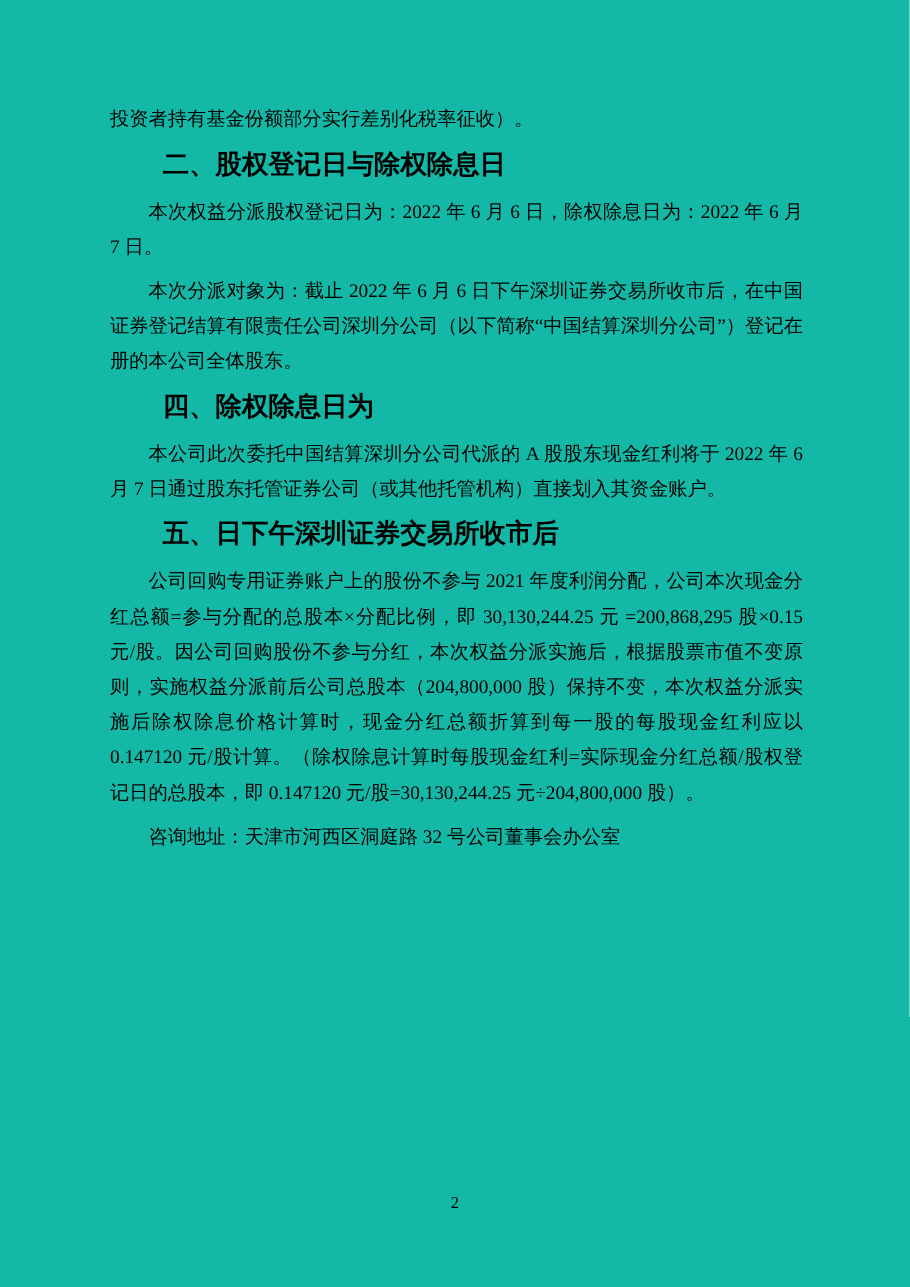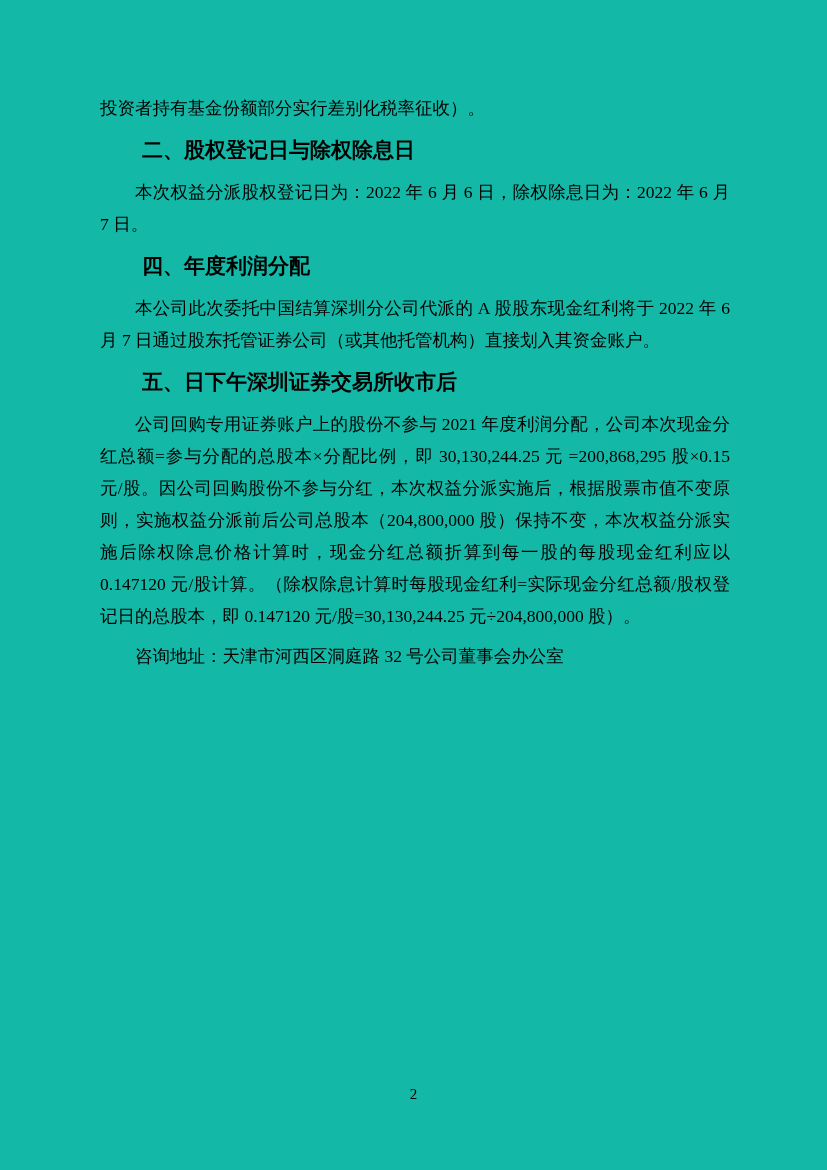--- a/index.html
+++ b/index.html
@@ -28,21 +28,21 @@
   }
   .content > :first-child { margin-top: 0; }
   .para {
     margin: 8px 0;
     text-indent: 2em;
   }
   .para.no-indent { text-indent: 0; }
   .heading {
     margin: 10px 0;
     text-indent: 2em;
-    font-size: 21px;
+    font-size: 24px;
     font-weight: bold;
     font-family: "Liberation Sans", "DejaVu Sans", sans-serif;
     text-align: left;
   }
   .underline-amount {
     border-bottom: 1px solid #000000;
     padding: 0 5px;
   }
   .page-number {
     position: absolute;
@@ -61,22 +61,23 @@
   <div class="content">
 
     <p class="para no-indent">投资者持有基金份额部分实行差别化税率征收）。</p>
 
 
     <h3 class="heading">二、股权登记日与除权除息日</h3>
 
     <p class="para">本次权益分派股权登记日为：2022 年 6 月 6 日，除权除息日为：2022 年 6 月 7 日。</p>
 
 
+    <p class="para">本次分派对象为：截止 2022 年 6 月 6 日下午深圳证券交易所收市后，在中国证券登记结算有限责任公司深圳分公司（以下简称“中国结算深圳分公司”）登记在册的本公司全体股东。</p>
 
-    <h3 class="heading">四、年度利润分配</h3>
+    <h3 class="heading">四、除权除息日为</h3>
 
     <p class="para">本公司此次委托中国结算深圳分公司代派的 A 股股东现金红利将于 2022 年 6 月 7 日通过股东托管证券公司（或其他托管机构）直接划入其资金账户。</p>
 
     <h3 class="heading">五、日下午深圳证券交易所收市后</h3>
 
     <p class="para">公司回购专用证券账户上的股份不参与 2021 年度利润分配，公司本次现金分红总额=参与分配的总股本×分配比例，即 30,130,244.25 元 =200,868,295 股×0.15 元/股。因公司回购股份不参与分红，本次权益分派实施后，根据股票市值不变原则，实施权益分派前后公司总股本（204,800,000 股）保持不变，本次权益分派实施后除权除息价格计算时，现金分红总额折算到每一股的每股现金红利应以 0.147120 元/股计算。（除权除息计算时每股现金红利=实际现金分红总额/股权登记日的总股本，即 0.147120 元/股=30,130,244.25 元÷204,800,000 股）。</p>
 
 
 
     <p class="para">咨询地址：天津市河西区洞庭路 32 号公司董事会办公室</p>

